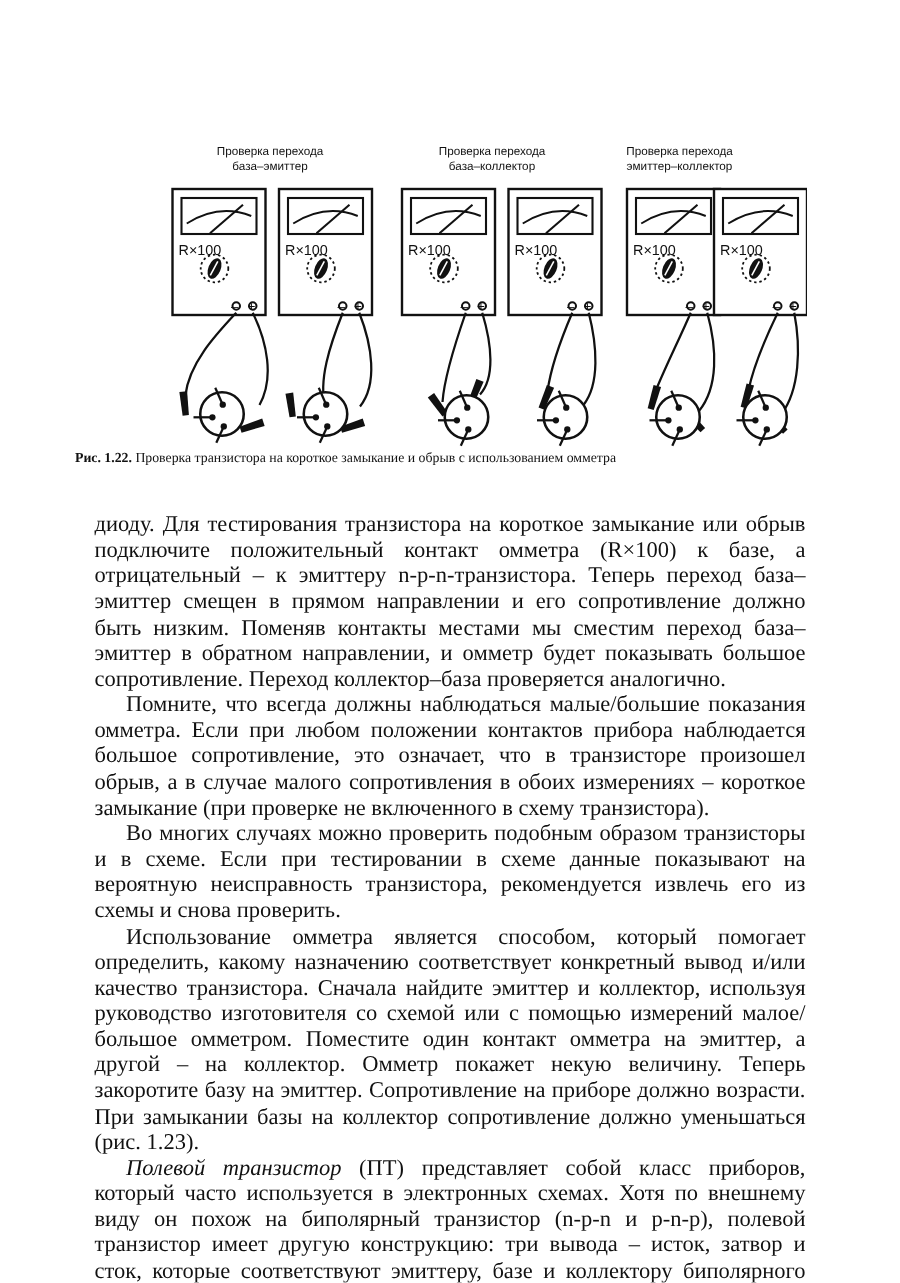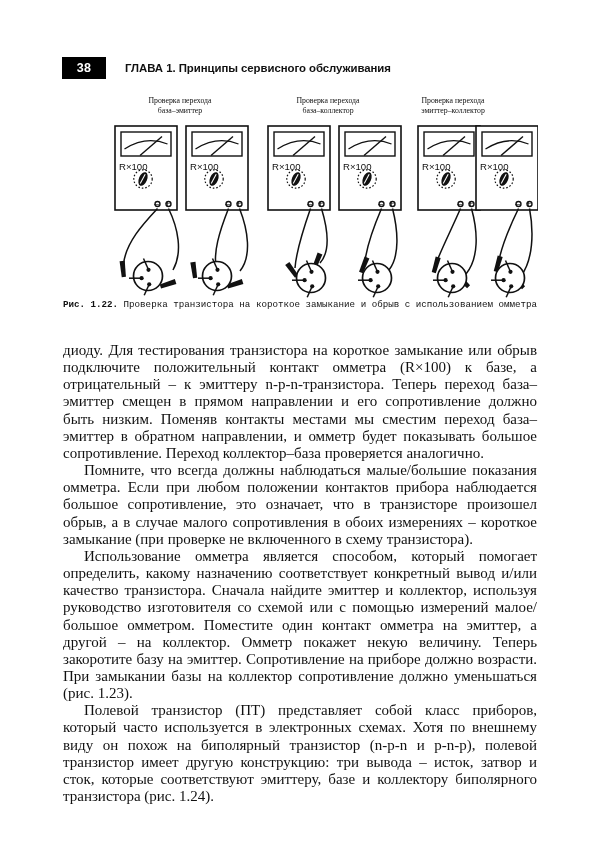--- a/index.html
+++ b/index.html
@@ -70,21 +70,21 @@
   .fig-captions {
     position: absolute;
     left: 0;
     top: 0;
     width: 476px;
     height: 26px;
   }
   .fig-caption-top {
     position: absolute;
     top: 0;
-    font-family: Liberation Serif, serif;
+    font-family: Liberation Sans, sans-serif;
     font-size: 7.8px;
     line-height: 10.2px;
     text-align: center;
     color: #111111;
     white-space: pre-line;
   }
   .fig-caption-top.c1 { left: 48px;  width: 140px; }
   .fig-caption-top.c2 { left: 196px; width: 140px; }
   .fig-caption-top.c3 { left: 318px; width: 146px; }
 
@@ -94,25 +94,25 @@
     top: 22px;
     width: 476px;
     height: 186px;
     text-decoration: underline;
   }
   .fig-canvas svg { display: block; }
 
   
   .fig-label {
     position: absolute;
-    left: 62px;
+    left: 50px;
     top: 299px;
     width: 476px;
-    text-align: center;
-    font-family: Liberation Mono, monospace;
+    text-align: left;
+    font-family: Liberation Serif, serif;
     font-size: 9.2px;
     line-height: 12.4px;
     color: #111111;
   }
   .fig-label b { font-weight: 700; }
 
   
   .body-text {
     position: absolute;
     left: 63px;
@@ -122,31 +122,27 @@
   .para {
     margin: 0;
     font-size: 15px;
     line-height: 17.15px;
     text-align: justify;
     text-justify: inter-word;
     color: #111111;
     hyphens: manual;
   }
   .para.indent { text-indent: 21px; }
-  .para i, .para .ital { }
+  .para i, .para .ital { font-style: italic; }
 </style>
 </head>
 <body>
 
 <div class="page">
 
-  <div class="header">
-    <div class="folio-badge">38</div>
-    <div class="header-title">ГЛАВА 1. Принципы сервисного обслуживания</div>
-  </div>
 
   <div class="figure">
 
     <div class="fig-captions">
       <div class="fig-caption-top c1">Проверка перехода
 база–эмиттер</div>
       <div class="fig-caption-top c2">Проверка перехода
 база–коллектор</div>
       <div class="fig-caption-top c3">Проверка перехода
 эмиттер–коллектор</div>
@@ -278,17 +274,18 @@
   </div>
 
   <div class="fig-label">
     <b>Рис. 1.22.</b>
     <span>Проверка транзистора на короткое замыкание и обрыв с использованием омметра</span>
   </div>
 
   <div class="body-text">
     <p class="para">диоду. Для тестирования транзистора на короткое замыкание или обрыв подключите положительный контакт омметра (R×100) к базе, а отрицательный – к эмиттеру n-p-n-транзистора. Теперь переход база–эмиттер смещен в прямом направлении и его сопротивление должно быть низким. Поменяв контакты местами мы сместим переход база–эмиттер в обратном направлении, и омметр будет показывать большое сопротивление. Переход коллектор–база проверяется аналогично.</p>
     <p class="para indent">Помните, что всегда должны наблюдаться малые/большие показания омметра. Если при любом положении контактов прибора наблюдается большое сопротивление, это означает, что в транзисторе произошел обрыв, а в случае малого сопротивления в обоих измерениях – короткое замыкание (при проверке не включенного в схему транзистора).</p>
+    <p class="para indent">Во многих случаях можно проверить подобным образом транзисторы и в схеме. Если при тестировании в схеме данные показывают на вероятную неисправность транзистора, рекомендуется извлечь его из схемы и снова проверить.</p>
     <p class="para indent">Использование омметра является способом, который помогает определить, какому назначению соответствует конкретный вывод и/или качество транзистора. Сначала найдите эмиттер и коллектор, используя руководство изготовителя со схемой или с помощью измерений малое/большое омметром. Поместите один контакт омметра на эмиттер, а другой – на коллектор. Омметр покажет некую величину. Теперь закоротите базу на эмиттер. Сопротивление на приборе должно возрасти. При замыкании базы на коллектор сопротивление должно уменьшаться (рис. 1.23).</p>
     <p class="para indent"><span class="ital">Полевой транзистор</span><span> (ПТ) представляет собой класс приборов, который часто используется в электронных схемах. Хотя по внешнему виду он похож на биполярный транзистор (n-p-n и p-n-p), полевой транзистор имеет другую конструкцию: три вывода – исток, затвор и сток, которые соответствуют эмиттеру, базе и коллектору биполярного транзистора (рис. 1.24).</span></p>
   </div>
 
 </div>
 
 </body></html>

